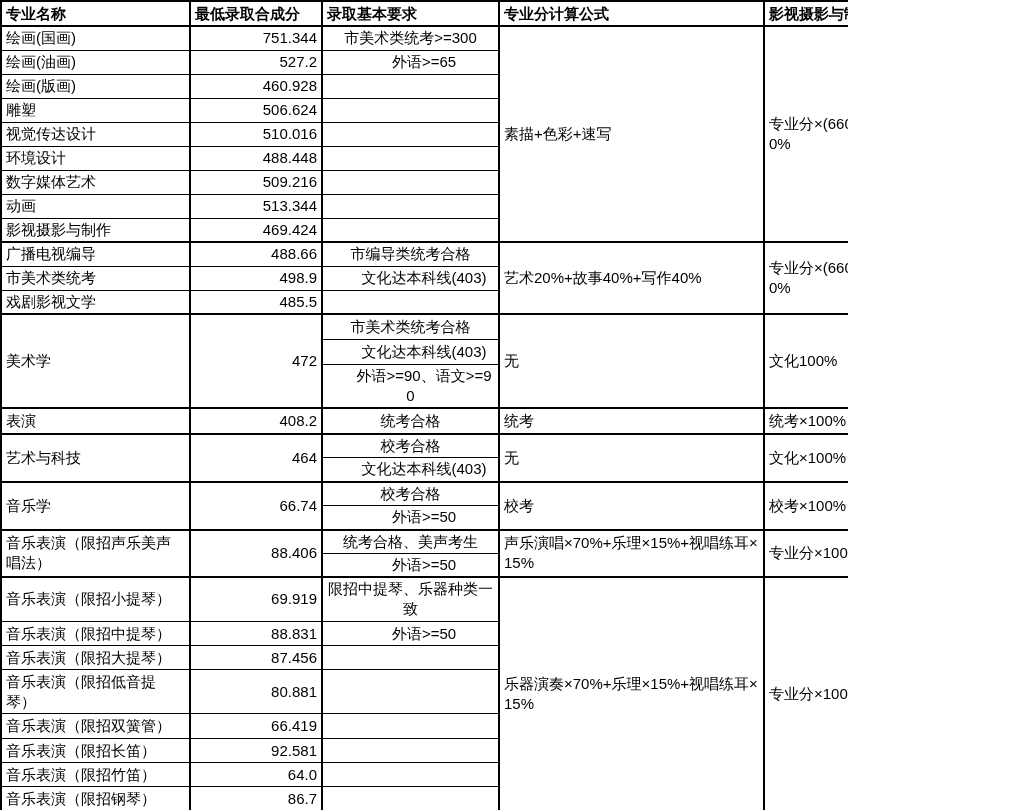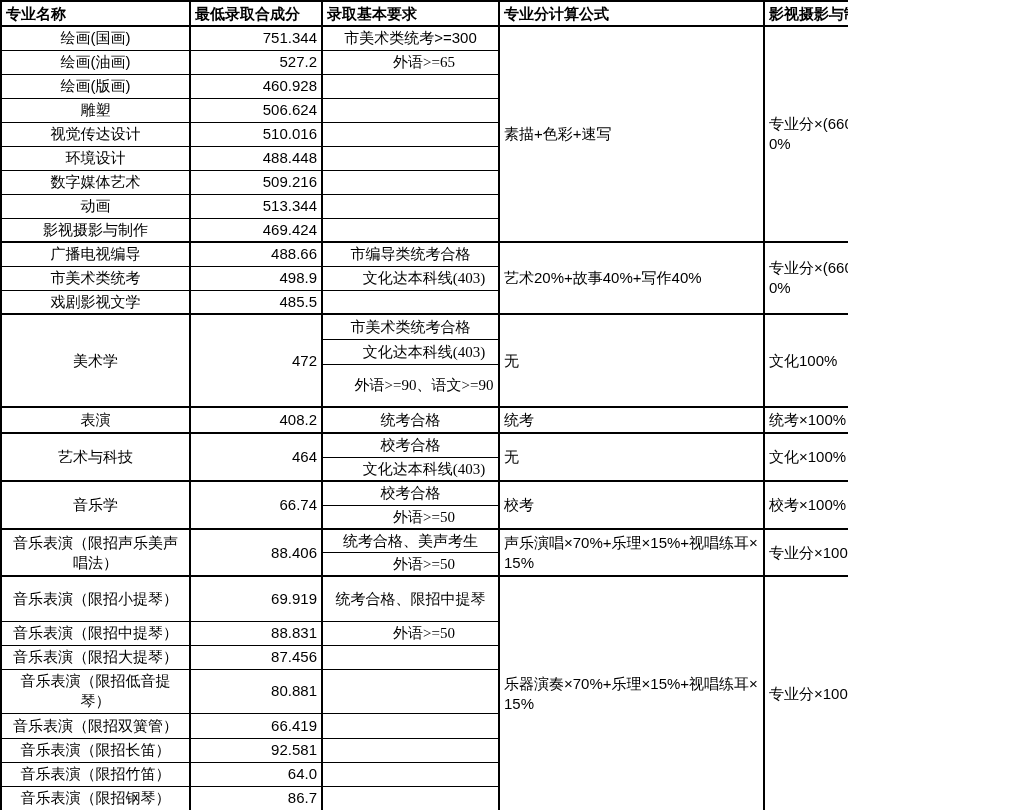--- a/index.html
+++ b/index.html
@@ -32,29 +32,29 @@
     vertical-align: middle;
     overflow: hidden;
     word-break: break-all;
   }
   td.hdr {
     font-weight: bold;
     text-align: left;
     padding-left: 5px;
     border-bottom: 2px solid #000 !important;
   }
-  td.name  { text-align: center;  padding-left: 5px; }
+  td.name  { text-align: left;  padding-left: 5px; }
   td.score { text-align: right; padding-right: 4px; }
   td.req {
     text-align: center;
     padding-left: 5px;
     border-top-color: #d9d9d9;
     border-bottom-color: #d9d9d9;
   }
-  td.req.ind { text-indent: 27px; font-family: Liberation Serif, serif; }
+  td.req.ind { text-indent: 27px; }
   td.formula { text-align: left; padding-left: 5px; }
   .gend { border-bottom: 2px solid #000 !important; }
 </style>
 </head>
 <body>
 
 <div class="sheet">
   <table class="grid">
     <colgroup>
       <col style="width:189px">
@@ -183,21 +183,21 @@
           <td class="req">统考合格、美声考生</td>
           <td class="formula gend" rowspan="2">声乐演唱×70%+乐理×15%+视唱练耳×15%</td>
           <td class="formula gend" rowspan="2">专业分×100%</td>
         </tr>
         <tr style="height: 21px;">
           <td class="req ind gend">外语&gt;=50</td>
         </tr>
         <tr style="height: 45px;">
           <td class="name">音乐表演（限招小提琴）</td>
           <td class="score">69.919</td>
-          <td class="req">统考合格、限招中提琴</td>
+          <td class="req">限招中提琴、乐器种类一致</td>
           <td class="formula gend" rowspan="8">乐器演奏×70%+乐理×15%+视唱练耳×15%</td>
           <td class="formula gend" rowspan="8">专业分×100%</td>
         </tr>
         <tr style="height: 24px;">
           <td class="name">音乐表演（限招中提琴）</td>
           <td class="score">88.831</td>
           <td class="req ind">外语&gt;=50</td>
         </tr>
         <tr style="height: 24px;">
           <td class="name">音乐表演（限招大提琴）</td>

